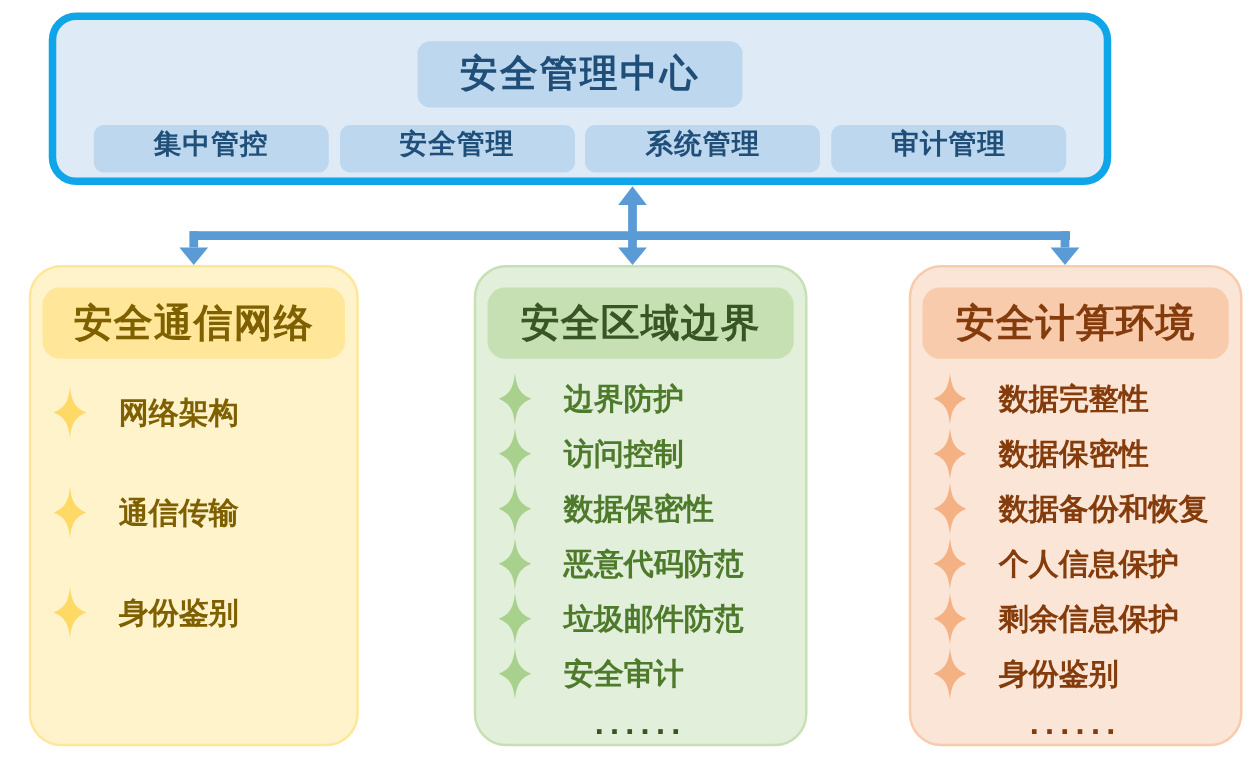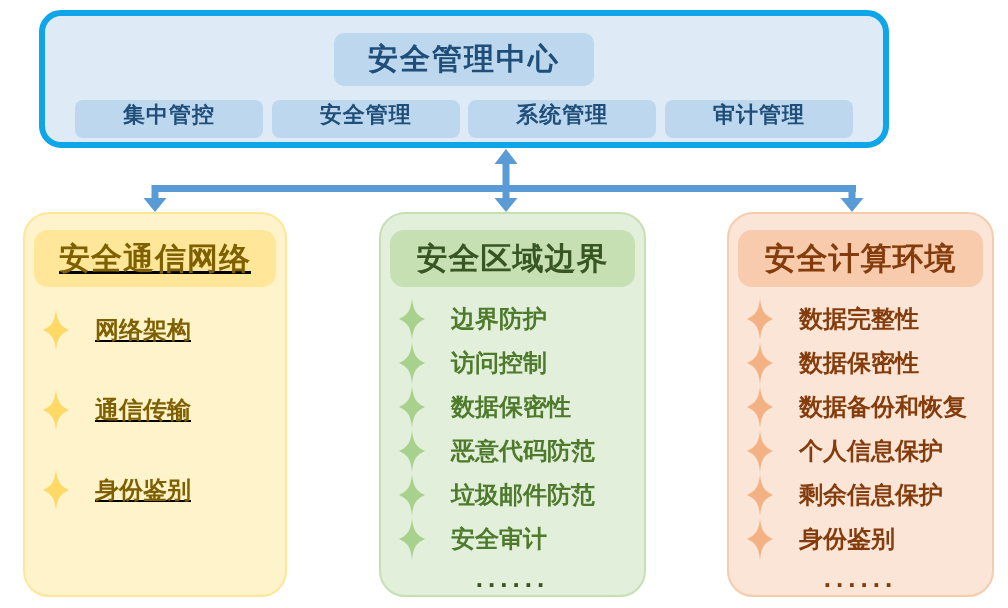--- a/index.html
+++ b/index.html
@@ -46,21 +46,21 @@
   .arrows {
     position:absolute; left:0; top:148px; width:1008px; height:66px;
     color:var(--arrow,#5B9BD5); display:block;
   }
 
   
   .col {
     position:absolute; top:212px; height:385px;
     border-radius:26px; box-sizing:border-box; border:2px solid;
   }
-  .col-yellow { left:23px;  width:264px; background:var(--yellow-bg,#FFF3CC); border-color:var(--yellow-header,#FFE699);text-decoration:underline; }
+  .col-yellow { left:23px;  width:264px; background:var(--yellow-bg,#FFF3CC); border-color:var(--yellow-header,#FFE699); }
   .col-green  { left:379px; width:267px; background:var(--green-bg,#E2EFDA);  border-color:var(--green-header,#C6E0B4); }
   .col-orange { left:727px; width:267px; background:var(--orange-bg,#FBE5D6); border-color:var(--orange-header,#F8CBAD); }
 
   .col-header {
     margin:16px 9px 0; height:57px; border-radius:14px;
     display:flex; align-items:center; justify-content:center;
     font-size:31px; letter-spacing:1px;
   }
   .col-yellow .col-header { background:var(--yellow-header,#FFE699); color:var(--yellow-text,#7F6000); }
   .col-green  .col-header { background:var(--green-header,#C6E0B4);  color:var(--green-text,#375623); }

